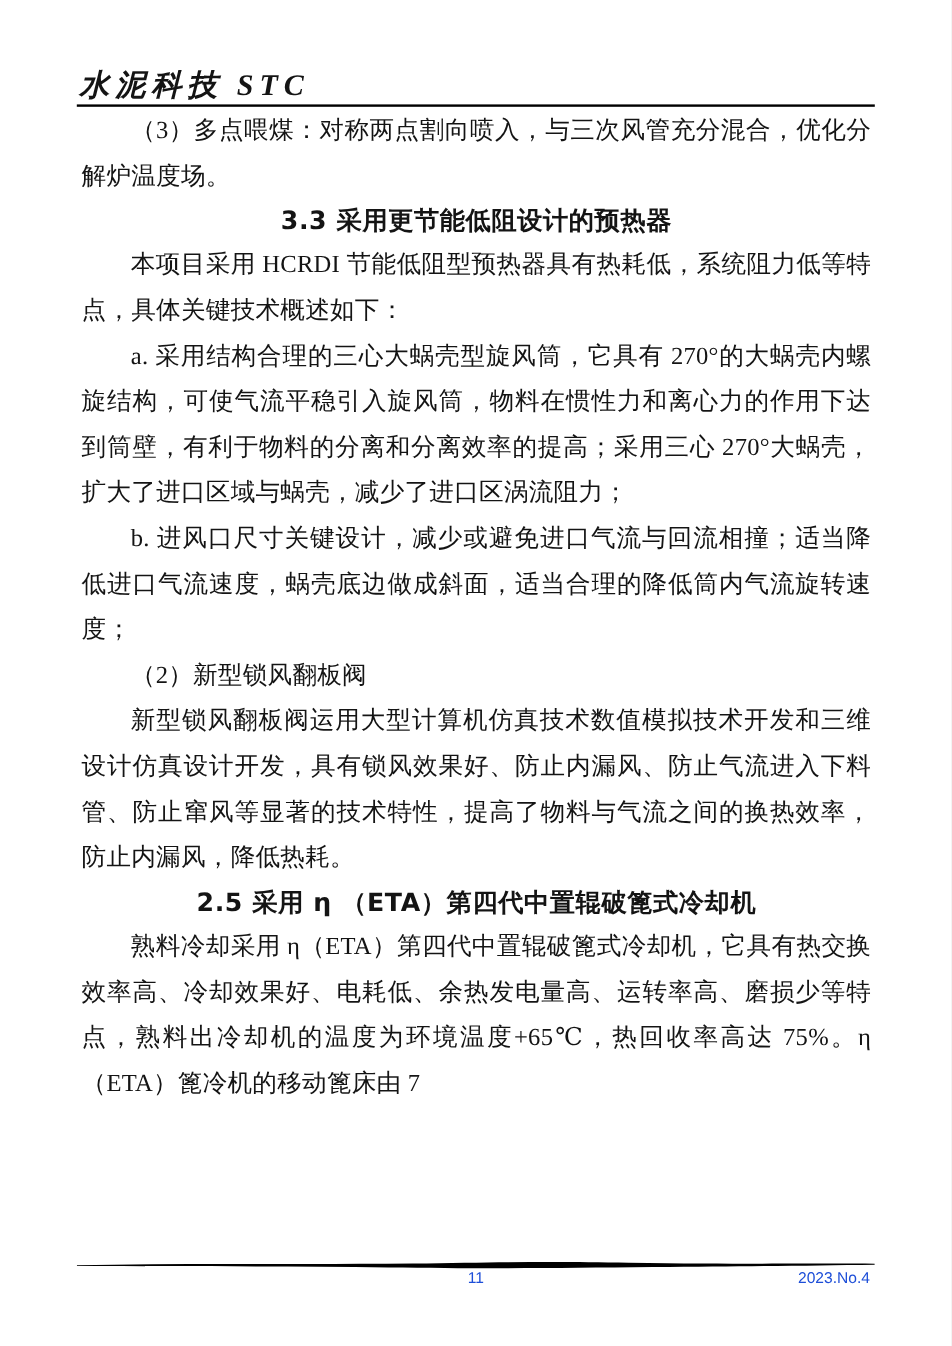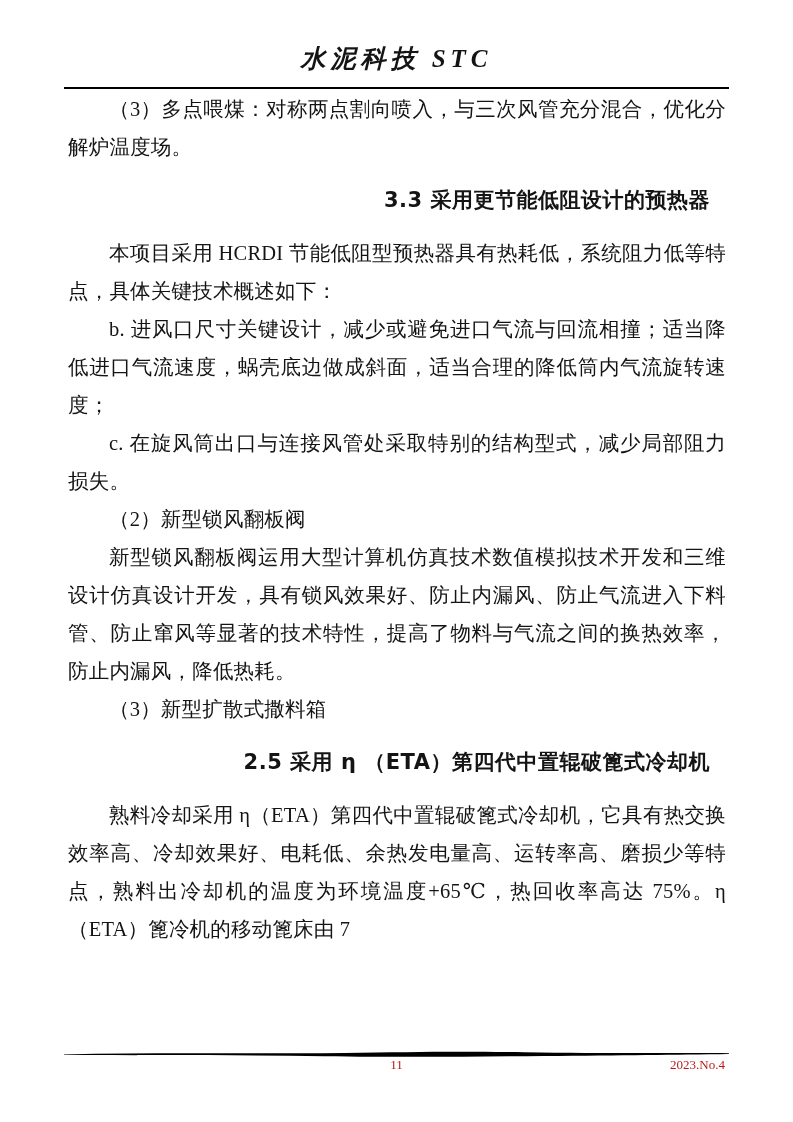--- a/index.html
+++ b/index.html
@@ -10,24 +10,23 @@
     height: 1122px;
     margin: 0 auto;
     background: #ffffff;
     color: #141414;
     font-family: "Liberation Serif", "DejaVu Serif", serif;
     overflow: hidden;
   }
   
   .header {
     position: absolute;
-    top: 42px;
+    top: 54px;
     left: 66px;
     width: 661px;
-    text-align: center;
   }
   .header-title {
     font-family: "Liberation Serif", "DejaVu Serif", serif;
     font-style: italic;
     font-weight: bold;
     font-size: 25px;
     letter-spacing: 5px;
     white-space: nowrap;
   }
   .header-rule {
@@ -48,47 +47,47 @@
   .para {
     margin: 0;
     font-size: 20.5px;
     line-height: 38px;
     text-align: justify;
     text-align-last: left;
     text-indent: 2em;
     letter-spacing: 0.2px;
   }
   .section-heading {
-    margin: 16px;
+    margin: 0;
     font-family: "DejaVu Sans", "Liberation Sans", sans-serif;
     font-weight: bold;
     font-size: 21px;
     line-height: 36.2px;
     text-indent: 0;
-    text-align: right;
+    text-align: center;
     letter-spacing: 0.5px;
   }
   
   .footer-rule {
     position: absolute;
     top: 1048px;
     left: 64px;
     width: 665px;
     height: 12px;
   }
   .footer-rule svg { display: block; width: 100%; height: 100%; }
   .footer-row {
     position: absolute;
     top: 1057px;
     left: 66px;
     width: 661px;
     height: 18px;
-    font-family: Liberation Serif, serif;
+    font-family: Liberation Sans, sans-serif;
     font-size: 13px;
-    color: #b91c1c;
+    color: #1d4ed8;
   }
   .page-number {
     position: absolute;
     left: 50%;
     transform: translateX(-50%);
     top: 0;
   }
   .issue-label {
     position: absolute;
     right: 2px;
@@ -103,25 +102,24 @@
 
   <div class="header">
     <span class="header-title">水泥科技 STC</span>
   </div>
   <div class="header-rule"></div>
 
   <div class="content">
     <p class="para">（3）多点喂煤：对称两点割向喷入，与三次风管充分混合，优化分解炉温度场。</p>
     <p class="section-heading">3.3 采用更节能低阻设计的预热器</p>
     <p class="para">本项目采用 HCRDI 节能低阻型预热器具有热耗低，系统阻力低等特点，具体关键技术概述如下：</p>
+    <p class="para">a. 采用结构合理的三心大蜗壳型旋风筒，它具有 270°的大蜗壳内螺旋结构，可使气流平稳引入旋风筒，物料在惯性力和离心力的作用下达到筒壁，有利于物料的分离和分离效率的提高；采用三心 270°大蜗壳，扩大了进口区域与蜗壳，减少了进口区涡流阻力；</p>
     <p class="para">b. 进风口尺寸关键设计，减少或避免进口气流与回流相撞；适当降低进口气流速度，蜗壳底边做成斜面，适当合理的降低筒内气流旋转速度；</p>
-    <p class="para">c. 在旋风筒出口与连接风管处采取特别的结构型式，减少局部阻力损失。</p>
     <p class="para">（2）新型锁风翻板阀</p>
     <p class="para">新型锁风翻板阀运用大型计算机仿真技术数值模拟技术开发和三维设计仿真设计开发，具有锁风效果好、防止内漏风、防止气流进入下料管、防止窜风等显著的技术特性，提高了物料与气流之间的换热效率，防止内漏风，降低热耗。</p>
-    <p class="para">（3）新型扩散式撒料箱</p>
     <p class="section-heading">2.5 采用 η （ETA）第四代中置辊破篦式冷却机</p>
     <p class="para">熟料冷却采用 η（ETA）第四代中置辊破篦式冷却机，它具有热交换效率高、冷却效果好、电耗低、余热发电量高、运转率高、磨损少等特点，熟料出冷却机的温度为环境温度+65℃，热回收率高达 75%。η（ETA）篦冷机的移动篦床由 7</p>
   </div>
 
   <div class="footer-rule">
     <svg viewBox="0 0 665 12" preserveAspectRatio="none">
       <path d="M0,6.4
                C 90,4.4 180,6.0 280,5.0
                C 350,4.0 390,3.0 460,4.3
                C 560,5.8 620,4.6 665,5.2

